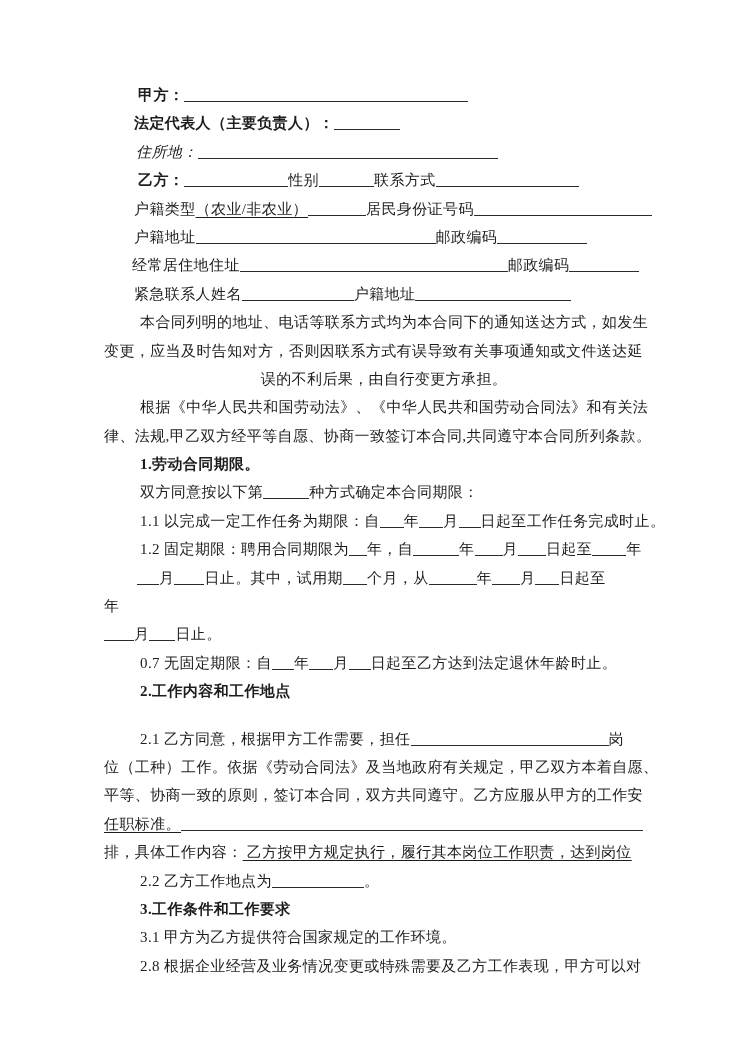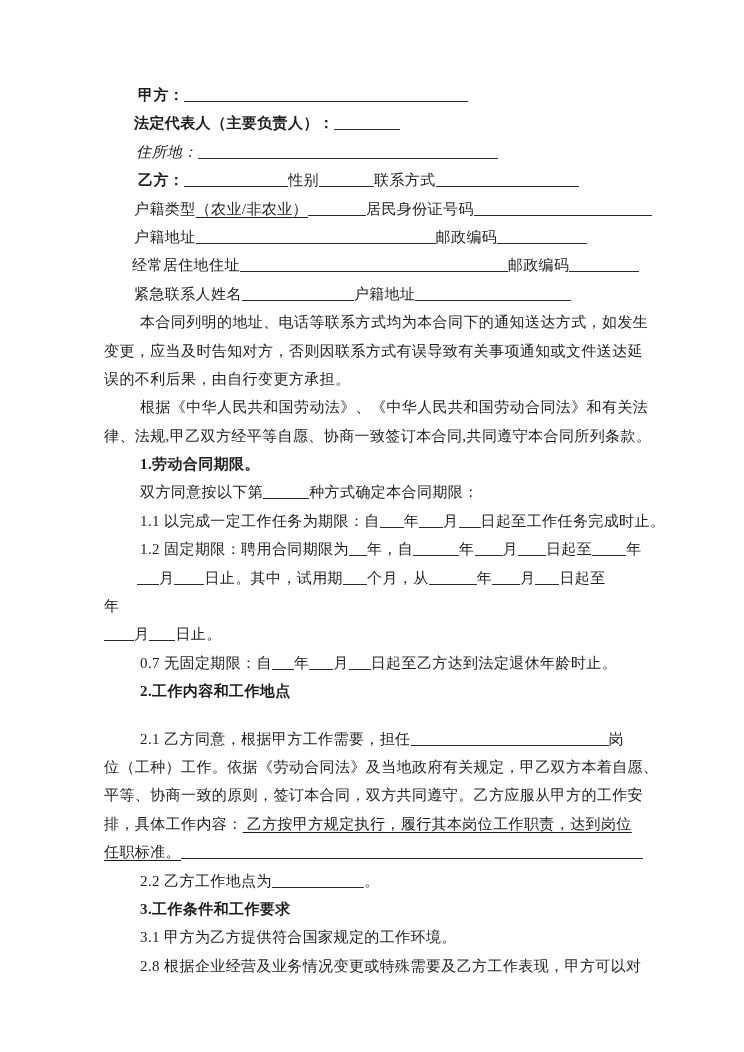--- a/index.html
+++ b/index.html
@@ -31,34 +31,34 @@
     <div class="line" style="padding-left: 34px;"><span class="run b">甲方：</span><span class="blank" style="width: 284px;"></span></div>
     <div class="line" style="padding-left: 30px; font-weight: bold;"><span class="run">法定代表人（主要负责人）：</span><span class="blank" style="width: 66px;"></span></div>
     <div class="line" style="padding-left: 32px; font-style: italic;"><span class="run">住所地：</span><span class="blank" style="width: 300px;"></span></div>
     <div class="line" style="padding-left: 34px;"><span class="run b">乙方：</span><span class="blank" style="width: 104px;"></span><span class="run">性别</span><span class="blank" style="width: 55px;"></span><span class="run">联系方式</span><span class="blank" style="width: 143px;"></span></div>
     <div class="line" style="padding-left: 30px;"><span class="run">户籍类型</span><span class="run u">（农业/非农业）</span><span class="blank" style="width: 58px;"></span><span class="run">居民身份证号码</span><span class="blank" style="width: 178px;"></span></div>
     <div class="line" style="padding-left: 30px;"><span class="run">户籍地址</span><span class="blank" style="width: 240px;"></span><span class="run">邮政编码</span><span class="blank" style="width: 90px;"></span></div>
     <div class="line" style="padding-left: 28px;"><span class="run">经常居住地住址</span><span class="blank" style="width: 268px;"></span><span class="run">邮政编码</span><span class="blank" style="width: 70px;"></span></div>
     <div class="line" style="padding-left: 30px;"><span class="run">紧急联系人姓名</span><span class="blank" style="width: 112px;"></span><span class="run">户籍地址</span><span class="blank" style="width: 156px;"></span></div>
     <div class="line" style="padding-left: 36px;"><span class="run">本合同列明的地址、电话等联系方式均为本合同下的通知送达方式，如发生</span></div>
     <div class="line" style="padding-left: 0px;"><span class="run">变更，应当及时告知对方，否则因联系方式有误导致有关事项通知或文件送达延</span></div>
-    <div class="line" style="padding-left: 0px;"><span class="run">误的不利后果，由自行变更方承担。</span></div>
+    <div class="line" style="padding-left: 0px; text-align: center;"><span class="run">误的不利后果，由自行变更方承担。</span></div>
     <div class="line" style="padding-left: 36px;"><span class="run">根据《中华人民共和国劳动法》、《中华人民共和国劳动合同法》和有关法</span></div>
     <div class="line" style="padding-left: 0px;"><span class="run">律、法规,甲乙双方经平等自愿、协商一致签订本合同,共同遵守本合同所列条款。</span></div>
     <div class="line" style="padding-left: 36px;"><span class="run b">1.劳动合同期限。</span></div>
     <div class="line" style="padding-left: 36px;"><span class="run">双方同意按以下第</span><span class="blank" style="width: 46px;"></span><span class="run">种方式确定本合同期限：</span></div>
     <div class="line" style="padding-left: 36px;"><span class="run">1.1 以完成一定工作任务为期限：自</span><span class="blank" style="width: 24px;"></span><span class="run">年</span><span class="blank" style="width: 24px;"></span><span class="run">月</span><span class="blank" style="width: 22px;"></span><span class="run">日起至工作任务完成时止。</span></div>
     <div class="line" style="padding-left: 36px;"><span class="run">1.2 固定期限：聘用合同期限为</span><span class="blank" style="width: 18px;"></span><span class="run">年，自</span><span class="blank" style="width: 46px;"></span><span class="run">年</span><span class="blank" style="width: 28px;"></span><span class="run">月</span><span class="blank" style="width: 28px;"></span><span class="run">日起至</span><span class="blank" style="width: 34px;"></span><span class="run">年</span></div>
     <div class="line" style="padding-left: 33px;"><span class="blank" style="width: 22px;"></span><span class="run">月</span><span class="blank" style="width: 30px;"></span><span class="run">日止。其中，试用期</span><span class="blank" style="width: 24px;"></span><span class="run">个月，从</span><span class="blank" style="width: 48px;"></span><span class="run">年</span><span class="blank" style="width: 28px;"></span><span class="run">月</span><span class="blank" style="width: 24px;"></span><span class="run">日起至</span></div>
     <div class="line" style="padding-left: 0px;"><span class="run">年</span></div>
     <div class="line" style="padding-left: 0px;"><span class="blank" style="width: 30px;"></span><span class="run">月</span><span class="blank" style="width: 26px;"></span><span class="run">日止。</span></div>
     <div class="line" style="padding-left: 36px;"><span class="run">0.7 无固定期限：自</span><span class="blank" style="width: 22px;"></span><span class="run">年</span><span class="blank" style="width: 24px;"></span><span class="run">月</span><span class="blank" style="width: 22px;"></span><span class="run">日起至乙方达到法定退休年龄时止。</span></div>
     <div class="line" style="padding-left: 36px;"><span class="run b">2.工作内容和工作地点</span></div>
     <div class="line" style="padding-left: 36px; margin-top: 19px;"><span class="run">2.1 乙方同意，根据甲方工作需要，担任</span><span class="blank" style="width: 198px;"></span><span class="run">岗</span></div>
     <div class="line" style="padding-left: 0px;"><span class="run">位（工种）工作。依据《劳动合同法》及当地政府有关规定，甲乙双方本着自愿、</span></div>
     <div class="line" style="padding-left: 0px;"><span class="run">平等、协商一致的原则，签订本合同，双方共同遵守。乙方应服从甲方的工作安</span></div>
+    <div class="line" style="padding-left: 0px;"><span class="run u">任职标准。</span><span class="blank" style="width: 462px;"></span></div>
     <div class="line" style="padding-left: 0px;"><span class="run">排，具体工作内容：</span><span class="run u"> 乙方按甲方规定执行，履行其本岗位工作职责，达到岗位</span></div>
-    <div class="line" style="padding-left: 0px;"><span class="run u">任职标准。</span><span class="blank" style="width: 462px;"></span></div>
     <div class="line" style="padding-left: 36px;"><span class="run">2.2 乙方工作地点为</span><span class="blank" style="width: 92px;"></span><span class="run">。</span></div>
     <div class="line" style="padding-left: 36px;"><span class="run b">3.工作条件和工作要求</span></div>
     <div class="line" style="padding-left: 36px;"><span class="run">3.1 甲方为乙方提供符合国家规定的工作环境。</span></div>
     <div class="line" style="padding-left: 36px;"><span class="run">2.8 根据企业经营及业务情况变更或特殊需要及乙方工作表现，甲方可以对</span></div>
   </div>
 
 </body></html>

